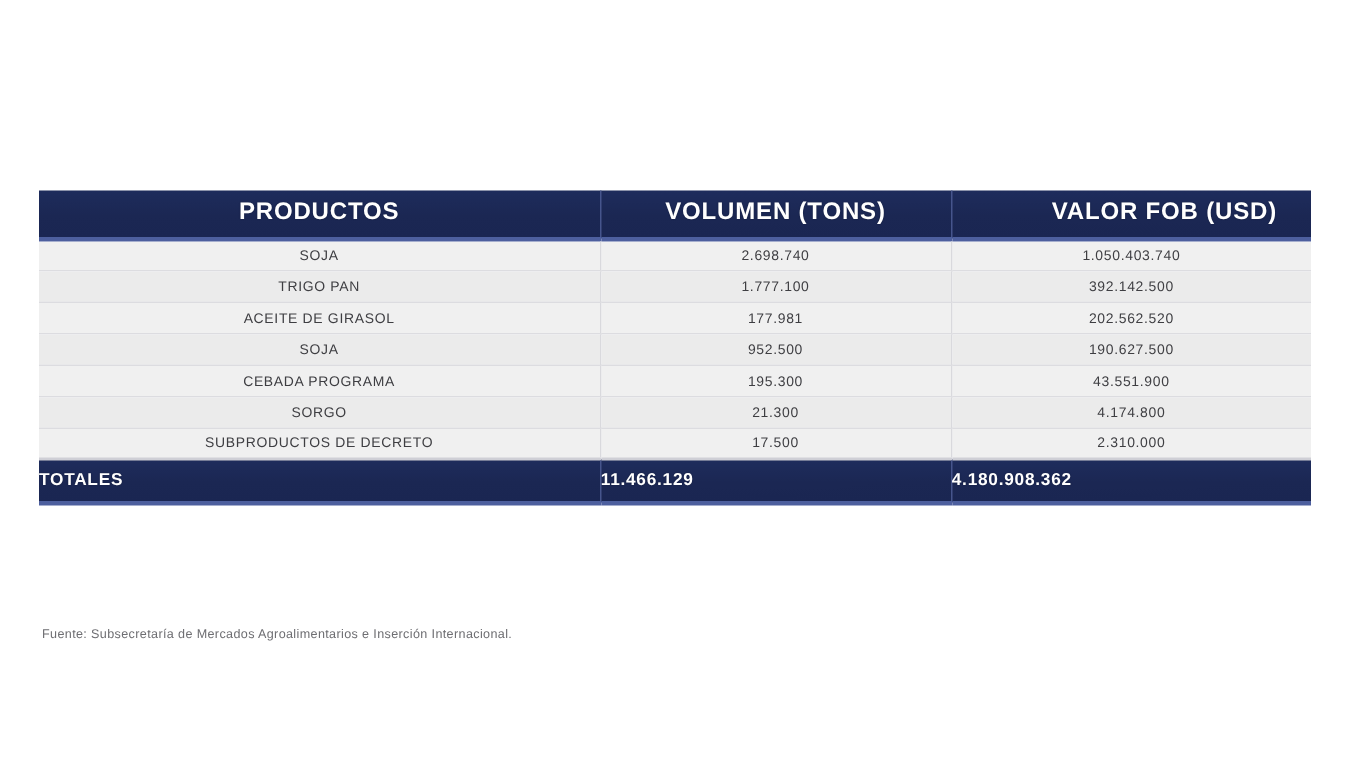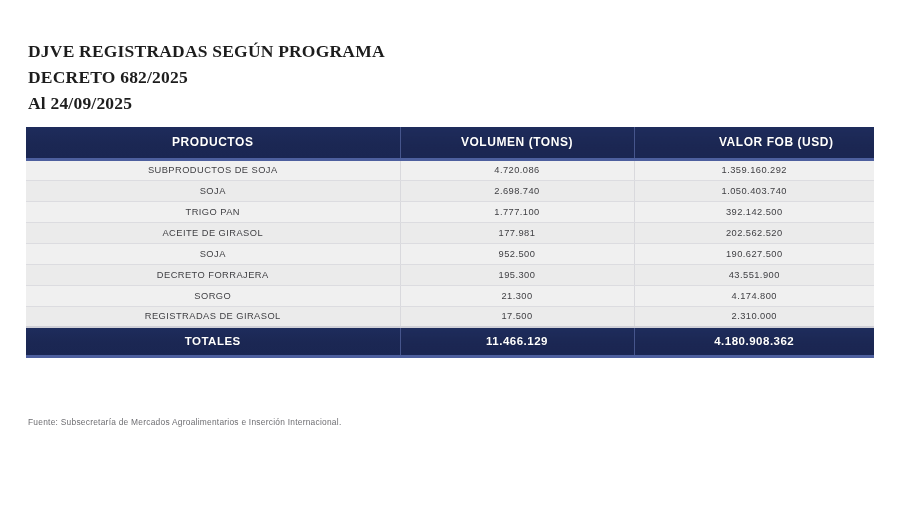--- a/index.html
+++ b/index.html
@@ -50,21 +50,21 @@
     border-collapse: collapse;
     table-layout: fixed;
   }
   table.djve col.c-prod { width: 374px; }
   table.djve col.c-vol  { width: 234px; }
   table.djve col.c-fob  { width: 240px; }
 
   thead th {
     background: linear-gradient(180deg, #1e2c5c 0%, #1b2753 55%, #1a2652 100%);
     color: #ffffff;
-    font-size: 12px;
+    font-size: 16px;
     font-weight: bold;
     letter-spacing: 0.55px;
     height: 32px;
     padding: 0;
     vertical-align: middle;
     border-right: 1px solid #46558c;
     border-bottom: 3px solid #4d5f9e;
     box-sizing: border-box;
     text-shadow: 0 0 1px rgba(0,0,0,0.35);
     margin-left: 25px;
@@ -91,21 +91,21 @@
   tbody tr:last-child td { border-bottom: 2px solid #cfcfd6; }
 
   tfoot td {
     background: linear-gradient(180deg, #1e2c5c 0%, #1b2753 55%, #1a2652 100%);
     color: #ffffff;
     font-size: 11.5px;
     font-weight: bold;
     letter-spacing: 0.5px;
     height: 29px;
     padding: 0;
-    text-align: center;
+    text-align: left;
     vertical-align: middle;
     border-right: 1px solid #46558c;
     border-top: 2px solid #4d5f9e;
     border-bottom: 3px solid #4d5f9e;
     box-sizing: border-box;
     text-shadow: 0 0 1px rgba(0,0,0,0.35);
   }
   tfoot td:last-child { border-right: none; }
 
   
@@ -117,46 +117,36 @@
     color: #6e6e72;
     letter-spacing: 0.25px;
     white-space: nowrap;
   }
 </style>
 </head>
 <body>
 
 <div class="page">
 
-  <div class="title-block">
-    <div class="title-line">DJVE REGISTRADAS SEGÚN PROGRAMA</div>
-    <div class="title-line">DECRETO 682/2025</div>
-    <div class="title-line">Al 24/09/2025</div>
-  </div>
 
   <div class="table-wrap">
     <table class="djve">
       <colgroup>
         <col class="c-prod">
         <col class="c-vol">
         <col class="c-fob">
       </colgroup>
       <thead>
         <tr>
           <th>PRODUCTOS</th>
           <th>VOLUMEN (TONS)</th>
           <th>VALOR FOB (USD)</th>
         </tr>
       </thead>
       <tbody>
-        <tr>
-          <td>SUBPRODUCTOS DE SOJA</td>
-          <td>4.720.086</td>
-          <td>1.359.160.292</td>
-        </tr>
         <tr>
           <td>SOJA</td>
           <td>2.698.740</td>
           <td>1.050.403.740</td>
         </tr>
         <tr>
           <td>TRIGO PAN</td>
           <td>1.777.100</td>
           <td>392.142.500</td>
         </tr>
@@ -164,31 +154,31 @@
           <td>ACEITE DE GIRASOL</td>
           <td>177.981</td>
           <td>202.562.520</td>
         </tr>
         <tr>
           <td>SOJA</td>
           <td>952.500</td>
           <td>190.627.500</td>
         </tr>
         <tr>
-          <td>DECRETO FORRAJERA</td>
+          <td>CEBADA PROGRAMA</td>
           <td>195.300</td>
           <td>43.551.900</td>
         </tr>
         <tr>
           <td>SORGO</td>
           <td>21.300</td>
           <td>4.174.800</td>
         </tr>
         <tr>
-          <td>REGISTRADAS DE GIRASOL</td>
+          <td>SUBPRODUCTOS DE DECRETO</td>
           <td>17.500</td>
           <td>2.310.000</td>
         </tr>
       </tbody>
       <tfoot>
         <tr>
           <td>TOTALES</td>
           <td>11.466.129</td>
           <td>4.180.908.362</td>
         </tr>

